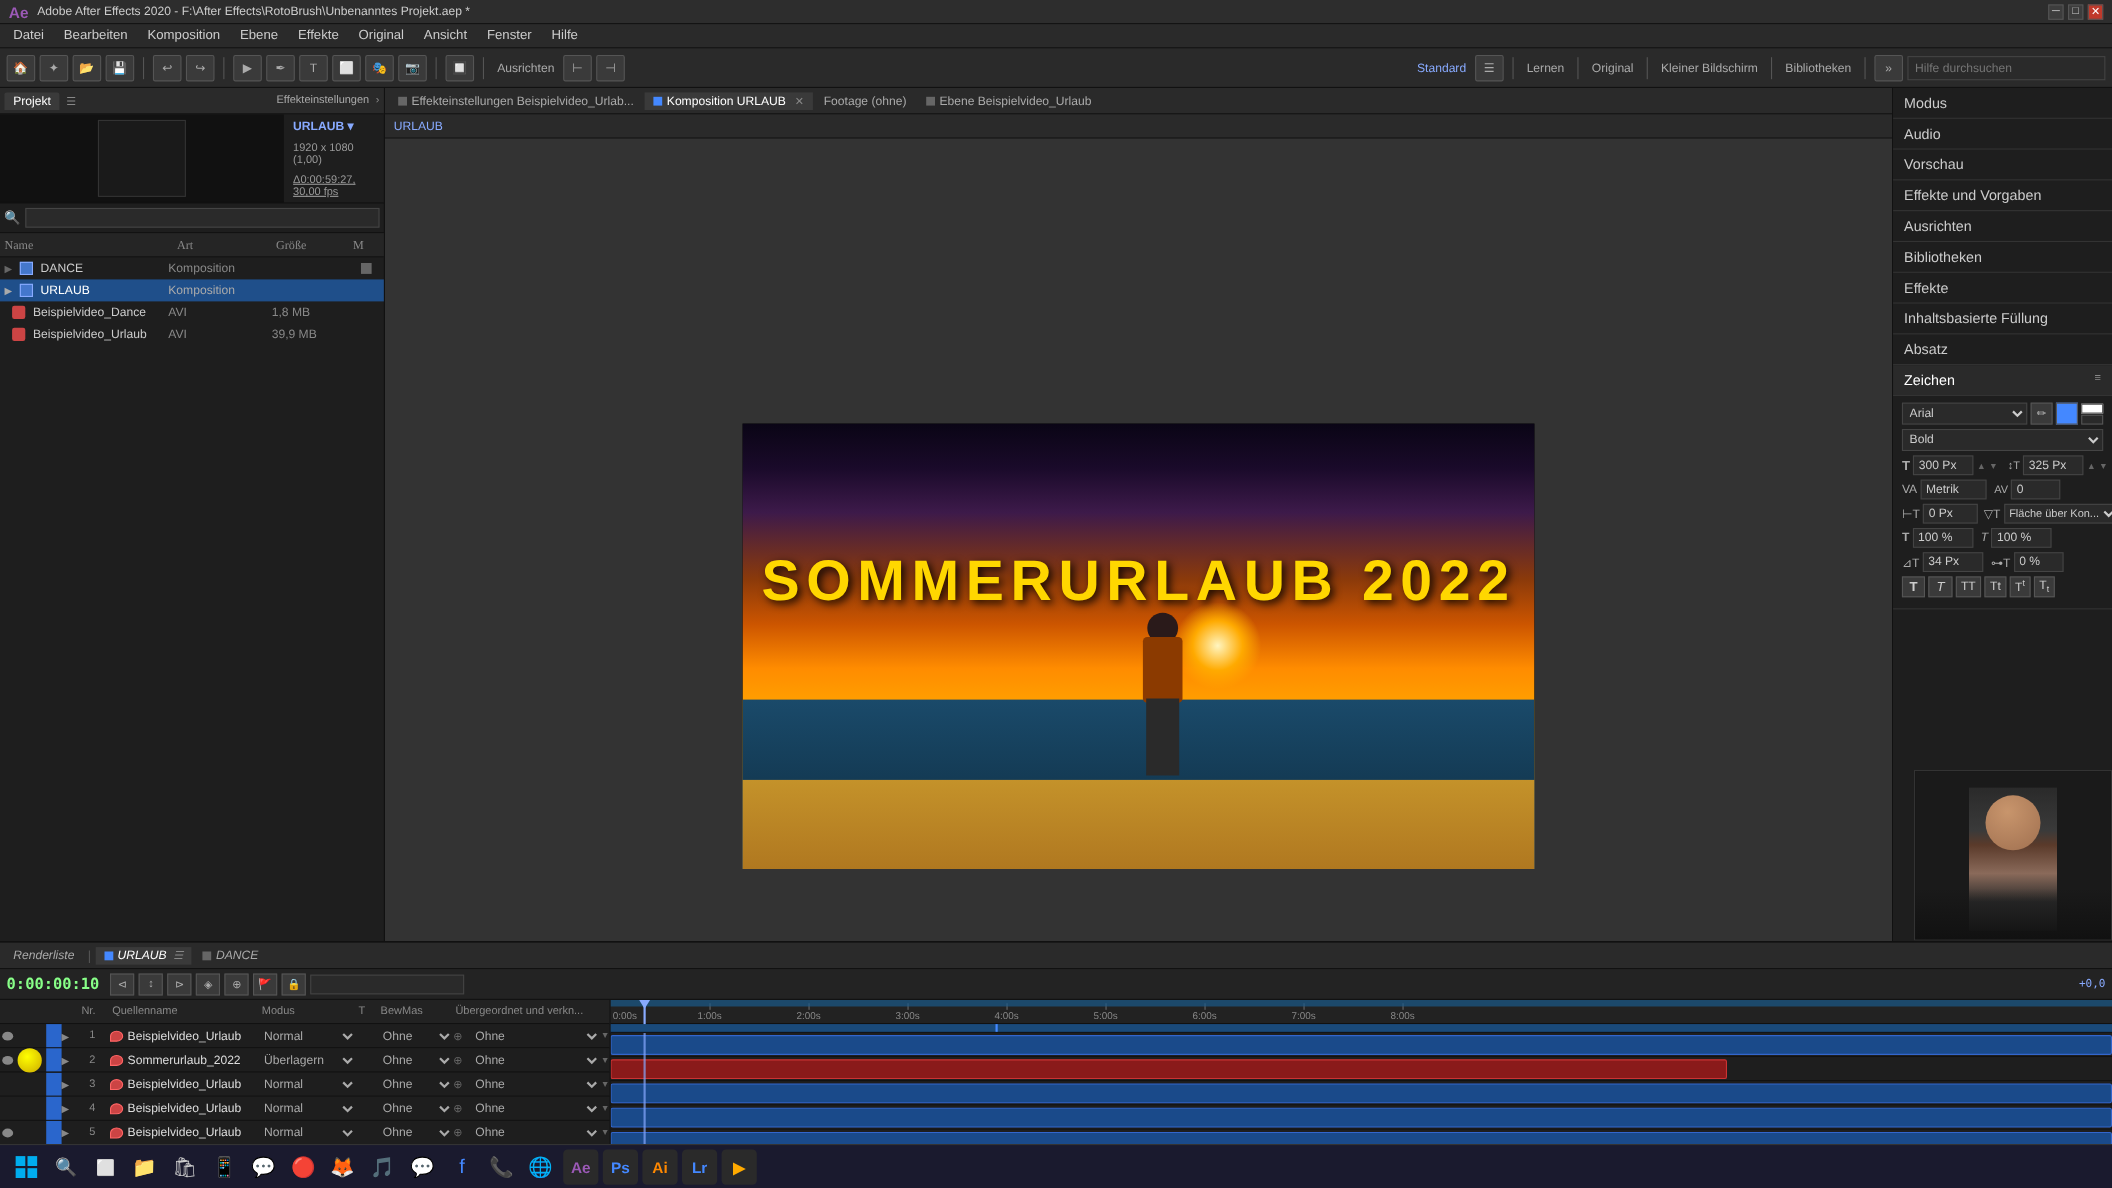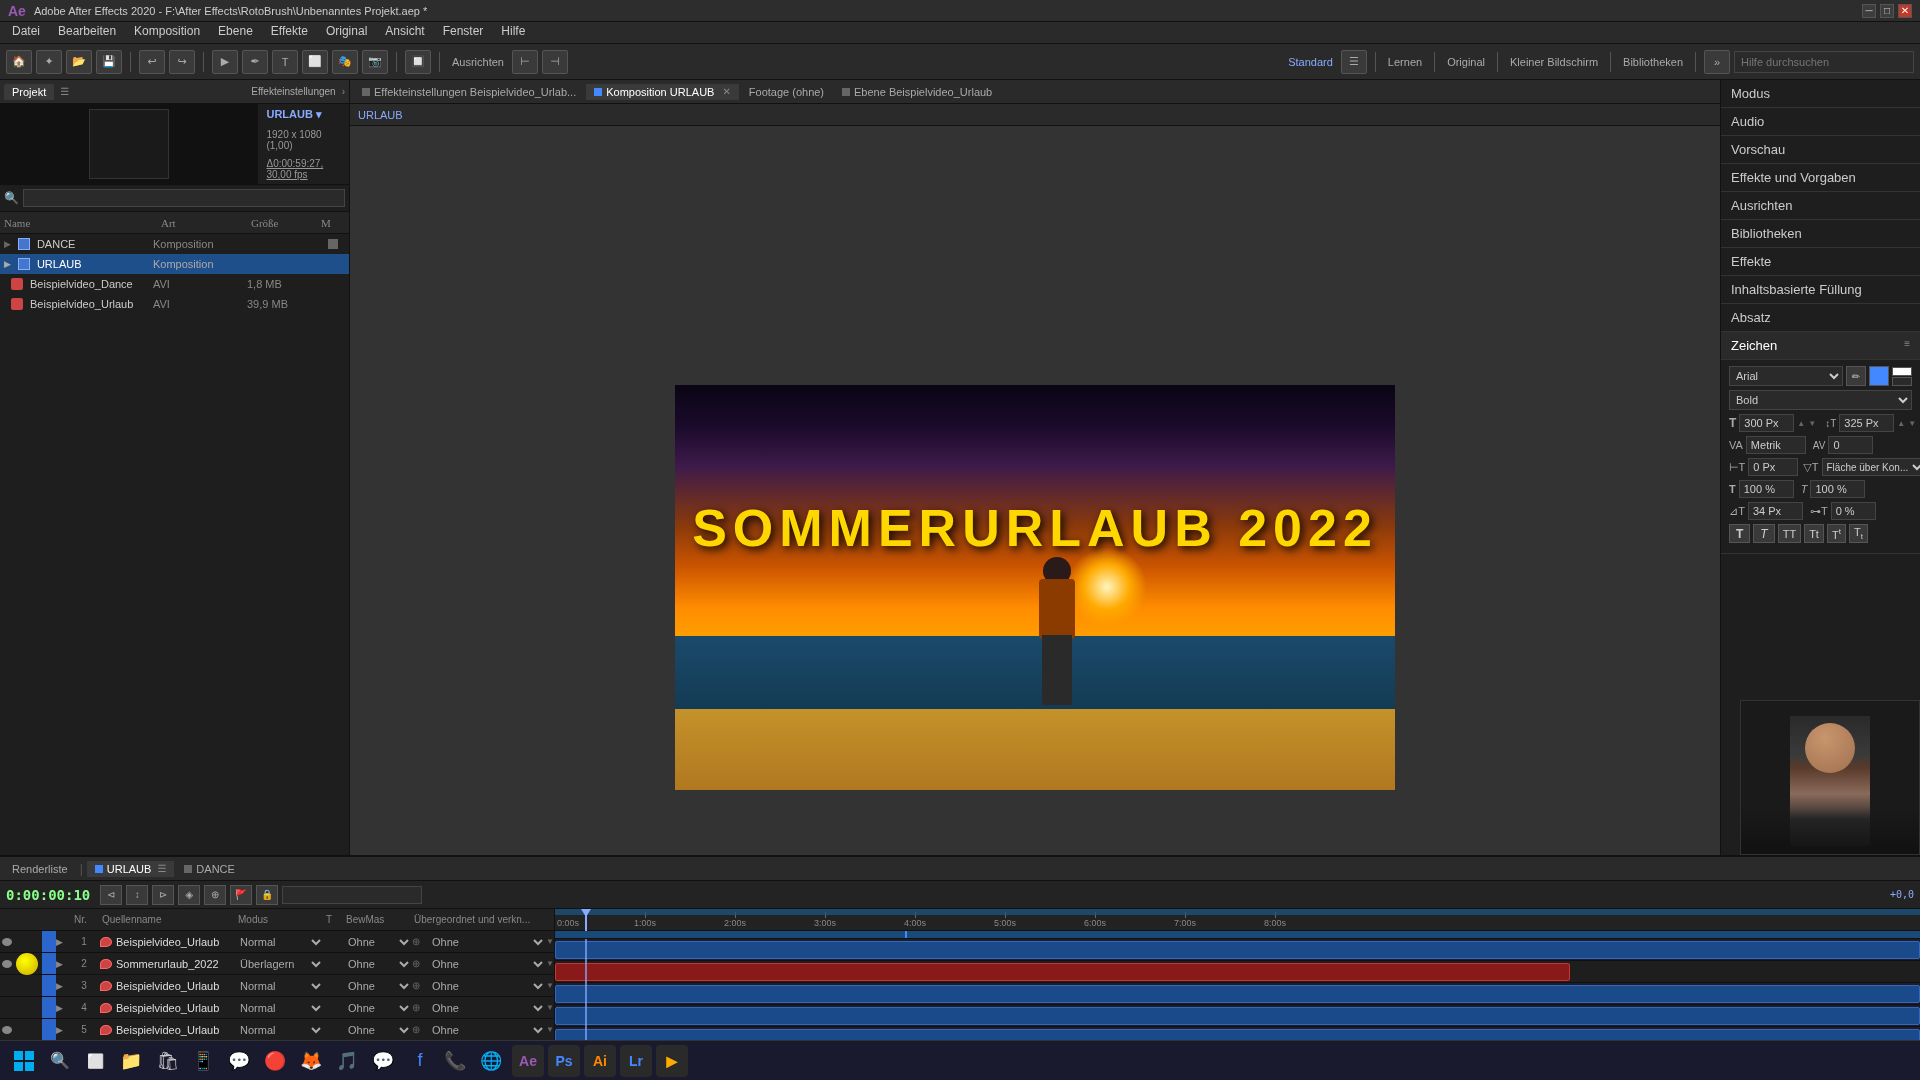--- a/index.html
+++ b/index.html
@@ -464,21 +464,21 @@
         <button style="padding:1px 4px; background:#3a3a3a; border:1px solid #555; font-size:11px; color:#ccc; cursor:pointer;">Tt</button>
         <button style="padding:1px 4px; background:#3a3a3a; border:1px solid #555; font-size:11px; color:#ccc; cursor:pointer;">T<sup style="font-size:8px;">t</sup></button>
         <button style="padding:1px 4px; background:#3a3a3a; border:1px solid #555; font-size:11px; color:#ccc; cursor:pointer;">T<sub style="font-size:8px;">t</sub></button>
       </div>
     </div>
   </div>
 </div>
 
 <div id="bottom-panel" style="position:fixed; bottom:0; left:0; right:0; height:225px; background:#1e1e1e; border-top:2px solid #111; display:flex; flex-direction:column; z-index:50;">
 
-  <div id="timeline-tabs" style="display:flex; align-items:center; background:#2a2a2a; border-bottom:1px solid #111; height:24px; padding:0 4px; gap:2px;">
+  <div id="timeline-tabs" style="display:flex; align-items:center; background:#2a2a2a; border-bottom:1px solid #111; height:24px; padding:0 4px; gap:2px;font-style:italic;">
     <div class="tl-tab">
       <span>Renderliste</span>
     </div>
     <span style="color:#555; margin:0 2px;">|</span>
     <div class="tl-tab active">
       <span class="tl-pin blue"></span>
       <span>URLAUB</span>
       <span style="font-size:10px; color:#888; margin-left:2px;">☰</span>
     </div>
     <div class="tl-tab">

